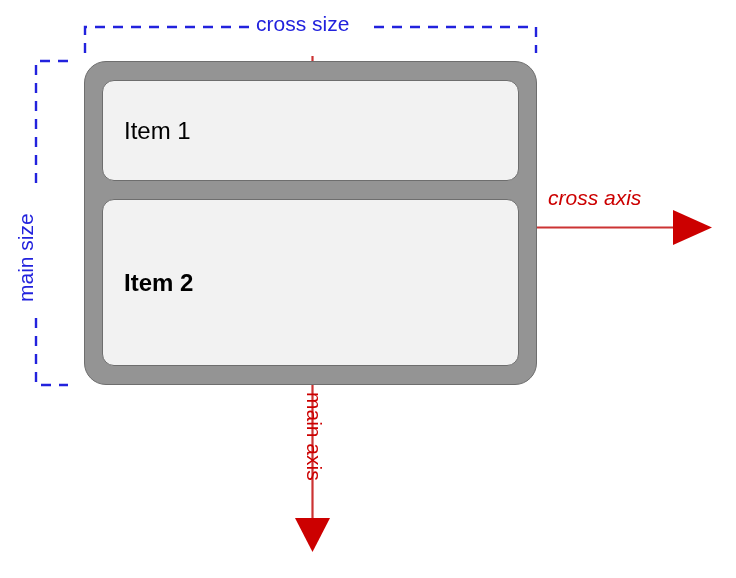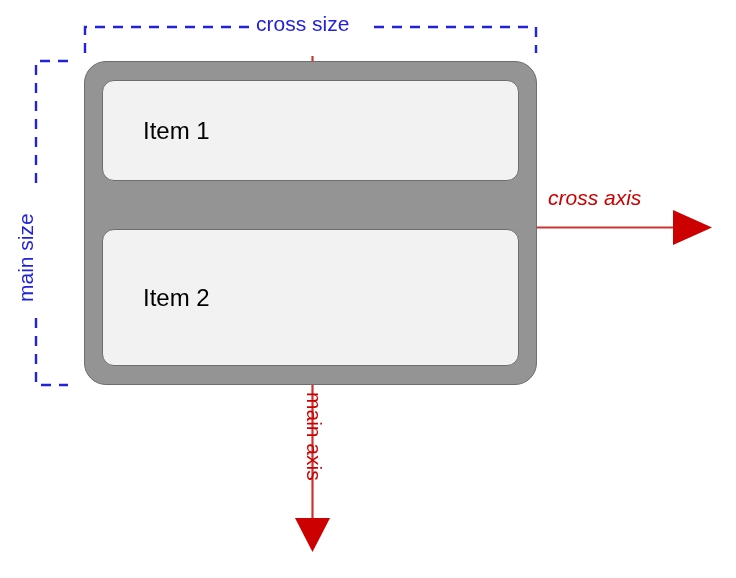--- a/index.html
+++ b/index.html
@@ -39,27 +39,27 @@
     flex-direction: column;
     justify-content: space-between;
   }
   .flex-item {
     box-sizing: border-box;
     background: #f2f2f2;
     border: 1px solid #6e6e6e;
     border-radius: 12px;
     display: flex;
     align-items: center;
-    padding-left: 40px;
+    padding-left: 21px;
     color: #000000;
     font-size: 24px;
     font-family: "Liberation Sans", sans-serif;
   }
   .item-1 { height: 101px; }
-  .item-2 { height: 137px; }
+  .item-2 { height: 167px; font-weight: bold; }
   .item-label {
     line-height: 1;
     pointer-events: none;
   }
   .axis-label {
     position: absolute;
     color: #cc0000;
     font-size: 21px;
     font-family: "Liberation Sans", sans-serif;
     white-space: nowrap;

